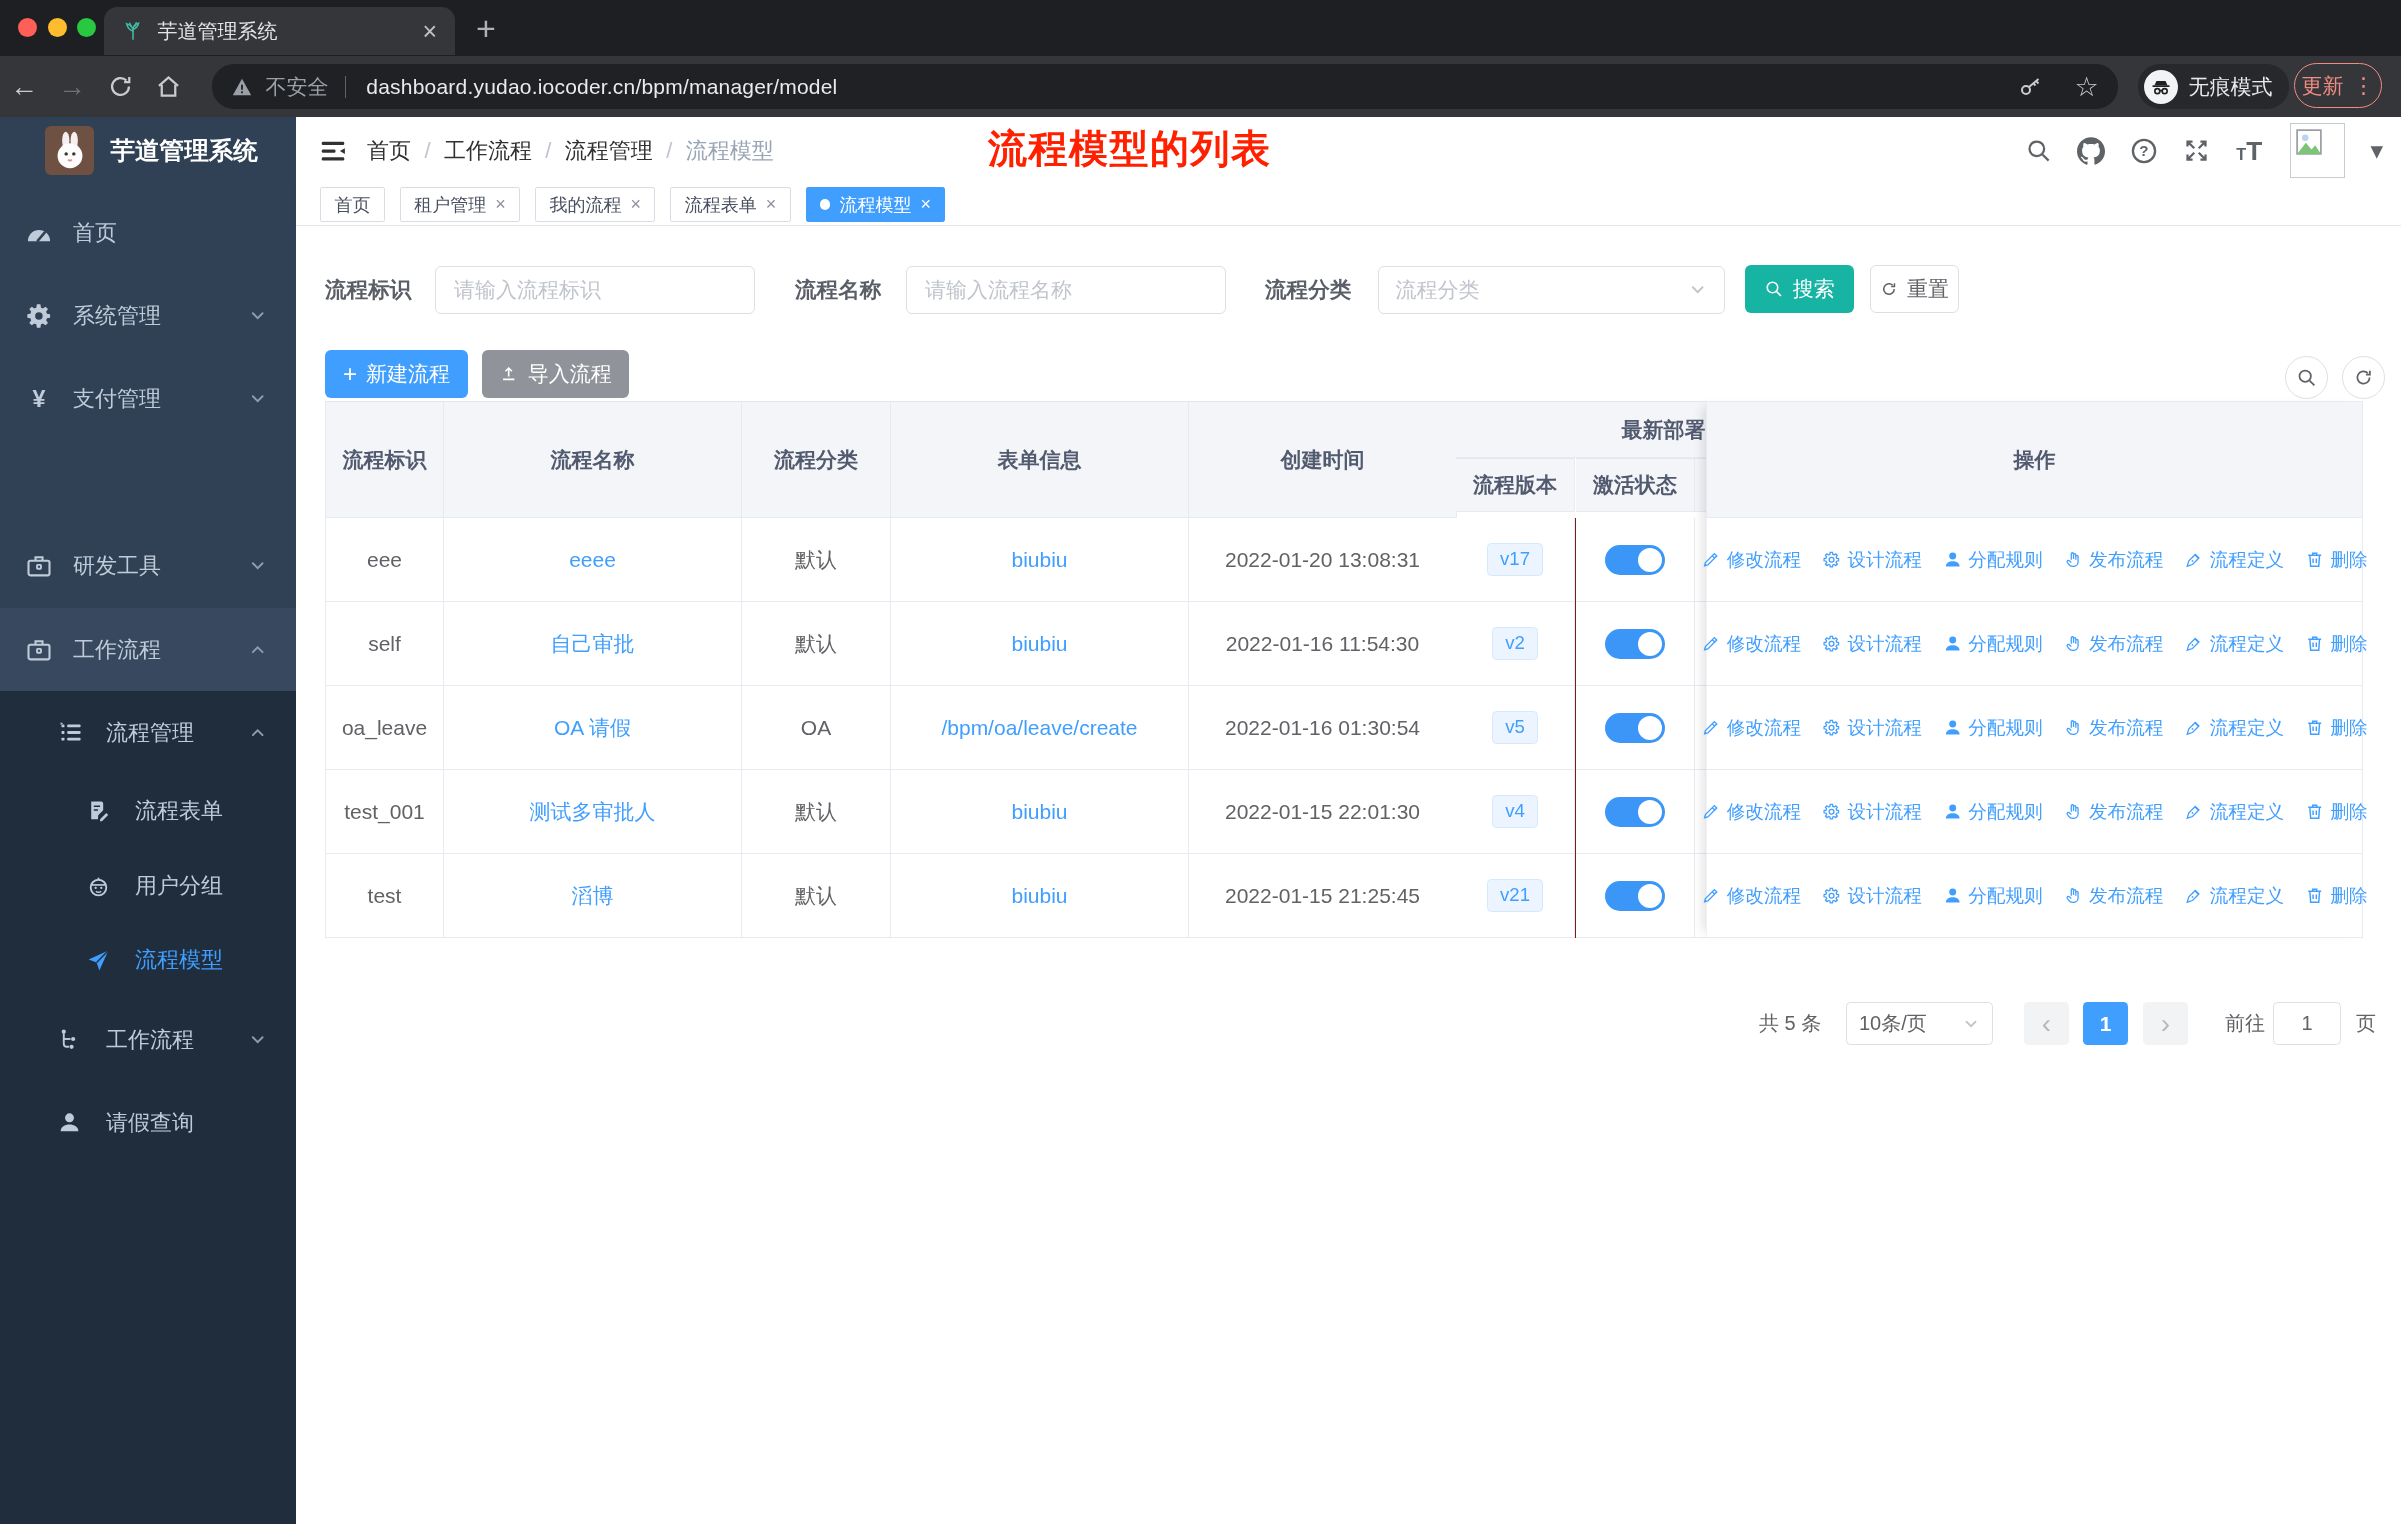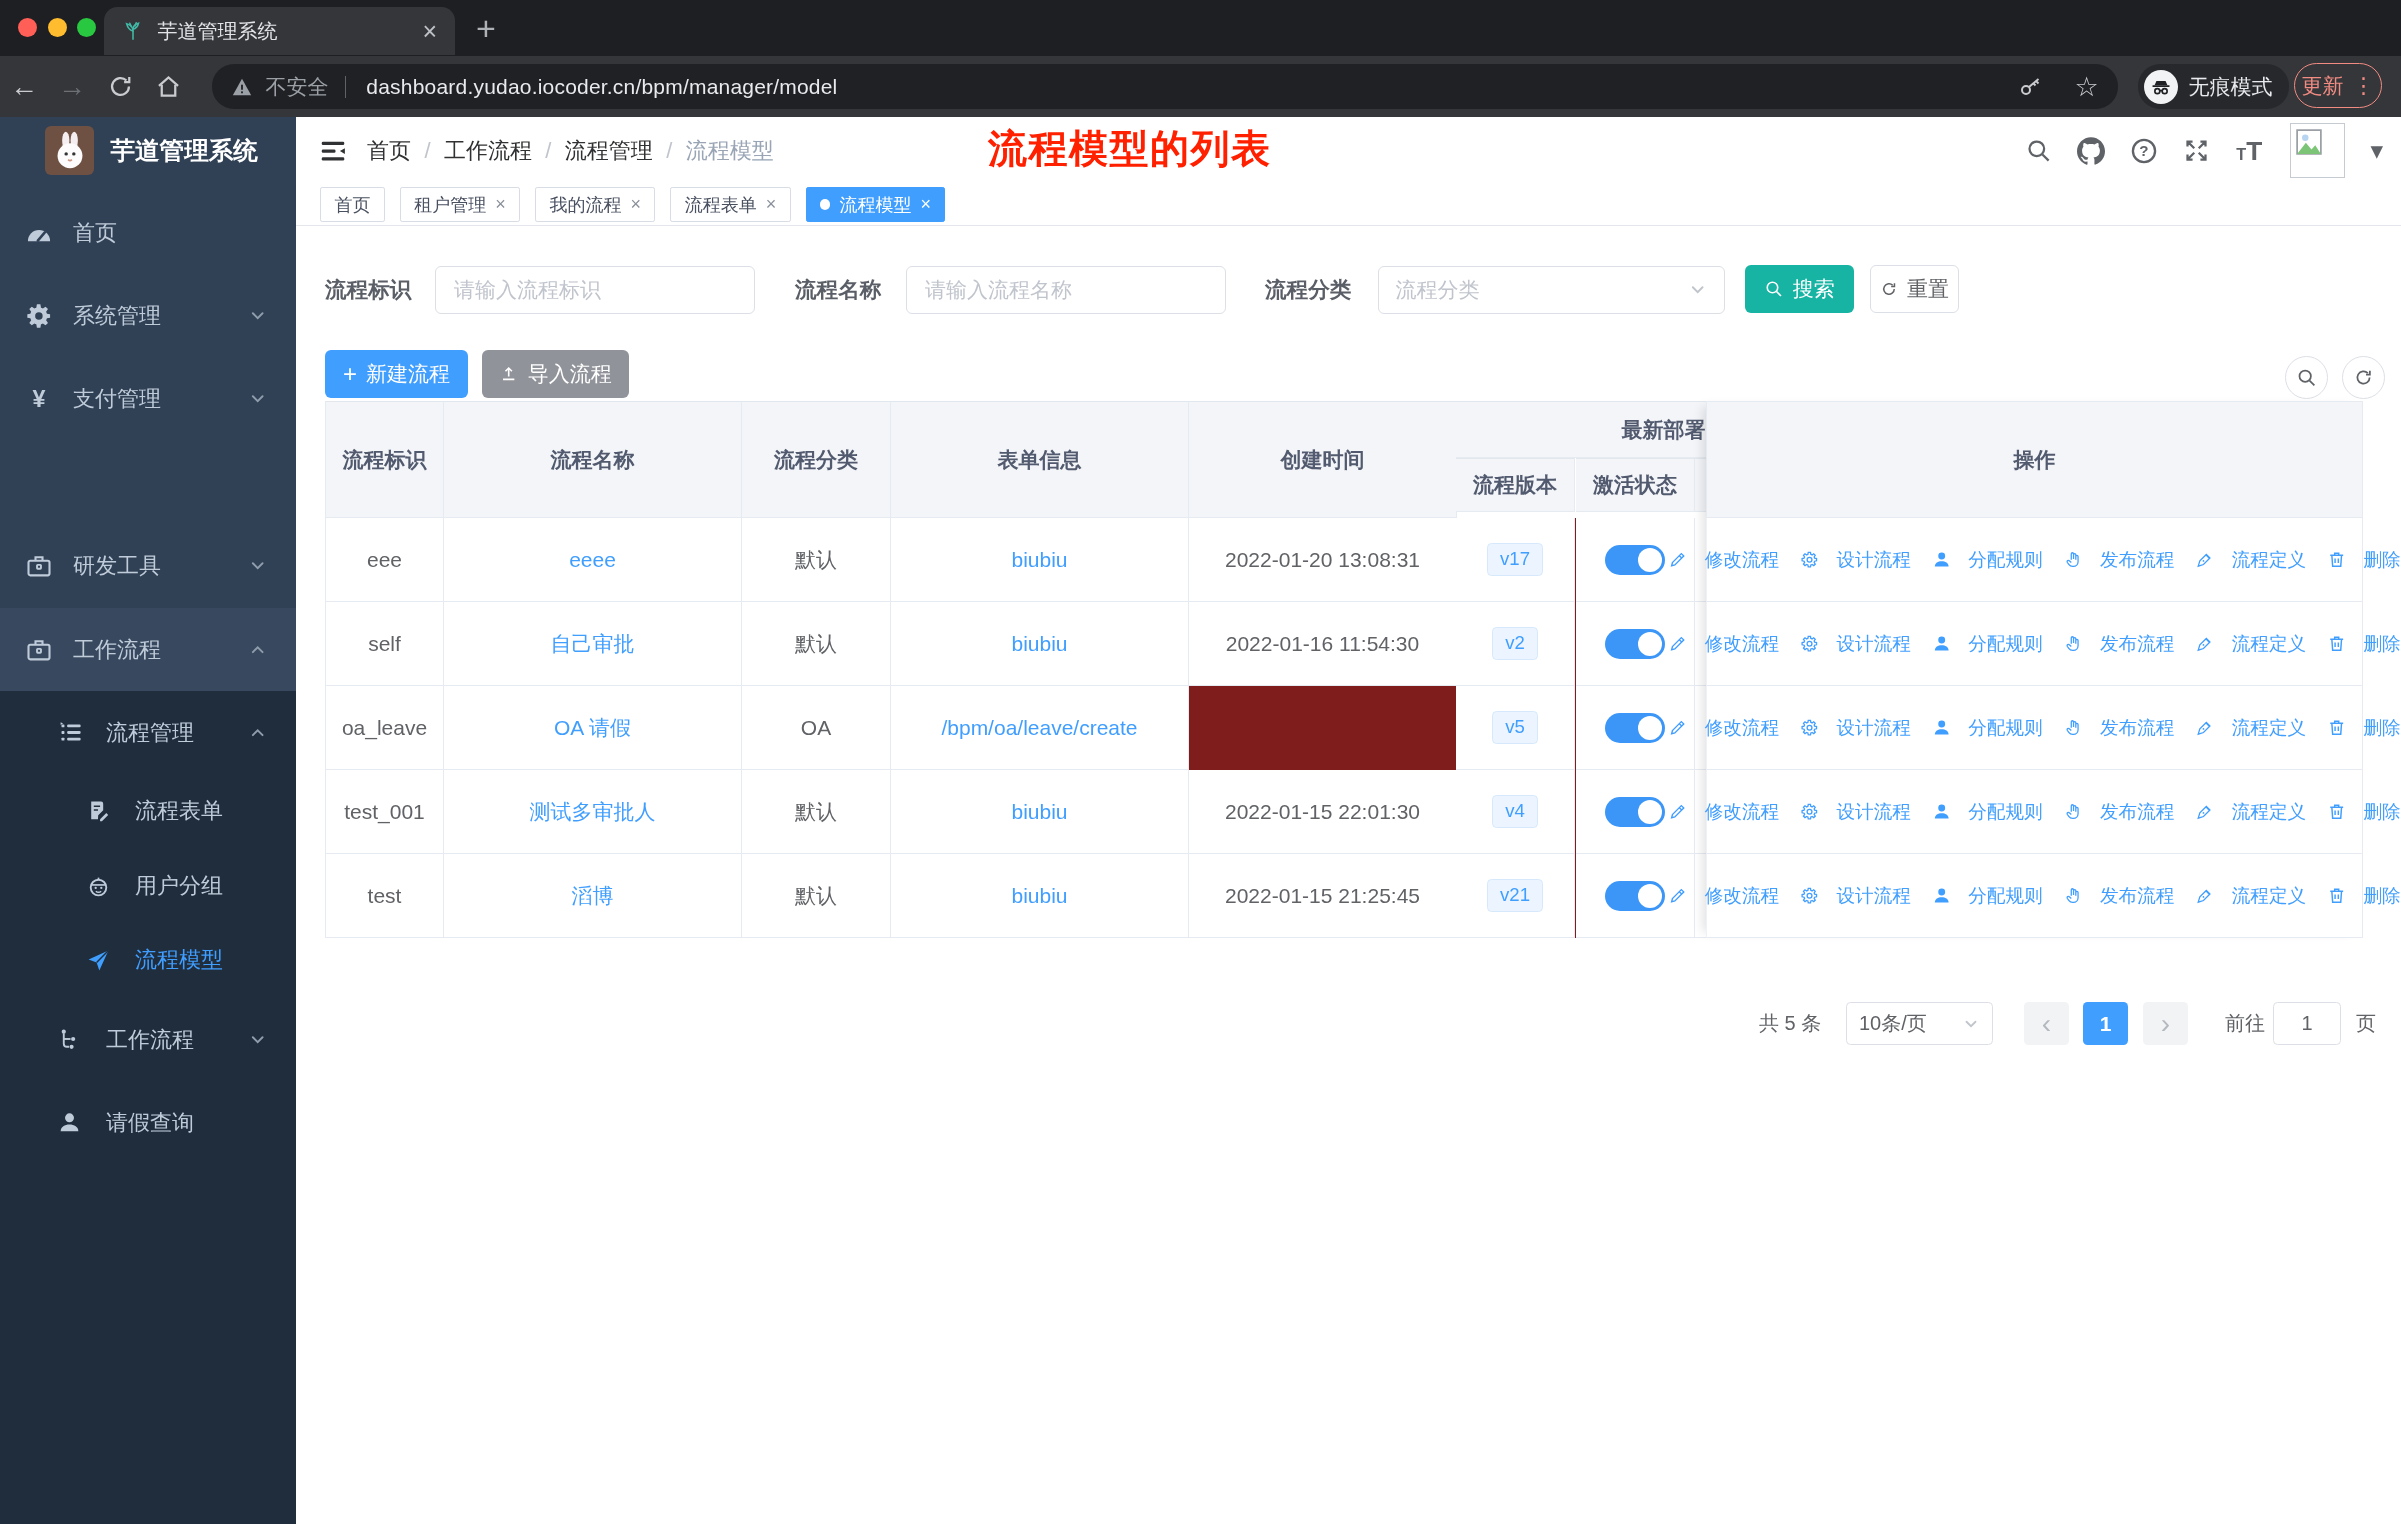--- a/index.html
+++ b/index.html
@@ -104,21 +104,21 @@
   .vbadge{display:inline-block;padding:6px 12px;background:#ecf5ff;border:0.7px solid #d6e9fc;border-radius:4.5px;color:#409eff;font-size:18.6px;line-height:1}
   .switch{width:60px;height:30px;border-radius:15px;background:#3b96f7;position:relative}
   .switch .knob{position:absolute;right:3px;top:3px;width:24px;height:24px;border-radius:50%;background:#fff}
   
   .opcol{position:absolute;left:1381px;top:0;width:657px;height:537px;z-index:3;
     box-shadow:-9px 0 10.4px -6px rgba(0,0,0,.12);background:#fff}
   .ophead{height:117px;background:#f4f5f8;display:flex;align-items:center;justify-content:center;color:#515a6e;
     font-weight:600;box-sizing:border-box;border:0.7px solid #e6ebf2;border-left:0.7px solid #e6ebf2}
   .oprow{height:84px;display:flex;align-items:center;justify-content:center;gap:21px;background:#fff;box-sizing:border-box;
     border-bottom:0.7px solid #e6ebf2;border-right:0.7px solid #e6ebf2;border-left:0.7px solid #eef1f6}
-  .alink{display:inline-flex;align-items:center;gap:17px;color:#409eff;font-size:18.6px;white-space:nowrap;cursor:pointer}
+  .alink{display:inline-flex;align-items:center;gap:6px;color:#409eff;font-size:18.6px;white-space:nowrap;cursor:pointer}
   .alink i{font-style:normal}
 
   
   .pag{position:absolute;top:776px;left:0;width:2372px;height:43px;font-size:20px;color:#606266}
   .pag>*{position:absolute;top:0;height:43px;display:flex;align-items:center;justify-content:center;box-sizing:border-box}
   .ptotal{left:1463px}
   .psize{left:1550px;width:147px;border:0.7px solid #dcdfe6;border-radius:4.5px;justify-content:space-between;padding:0 12px}
   .pbtn{width:45px;border-radius:4.5px;background:#f2f3f5;color:#b4b8bf;font-size:28px}
   .pprev{left:1728px}.pnext{left:1847px}
   .pcur{left:1787px;width:45px;border-radius:4.5px;background:#409eff;color:#fff;font-size:21px;font-weight:600}
@@ -617,20 +617,21 @@
               </span>
             </div>
     <div class="td c7"></div>
   </div>
 
   <div class="trow">
     <div class="td c0">oa_leave</div>
     <div class="td c1 lnk">OA 请假</div>
     <div class="td c2">OA</div>
     <div class="td c3 lnk">/bpm/oa/leave/create</div>
+    <div class="td c4">2022-01-16 01:30:54</div>
     <div class="td c5">
               <span class="vbadge">v5</span>
             </div>
     <div class="td c6">
               <span class="switch">
                 <span class="knob"></span>
               </span>
             </div>
     <div class="td c7"></div>
   </div>

